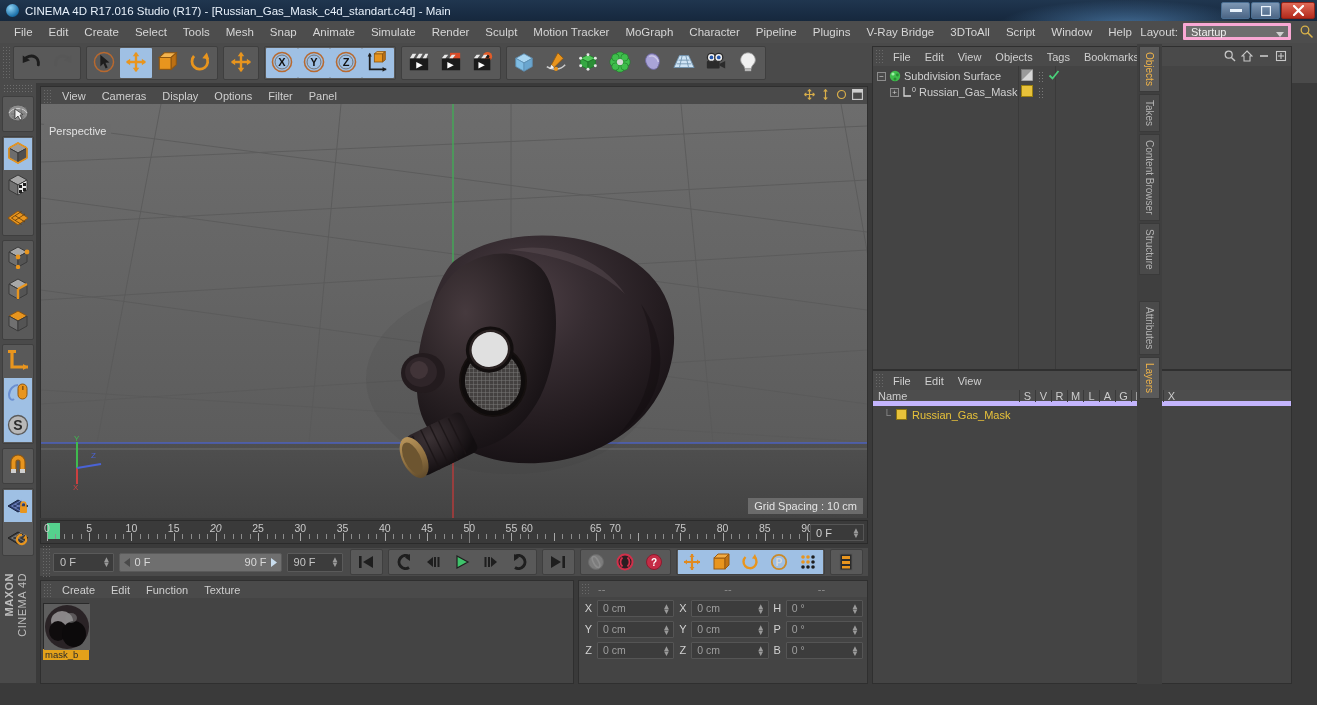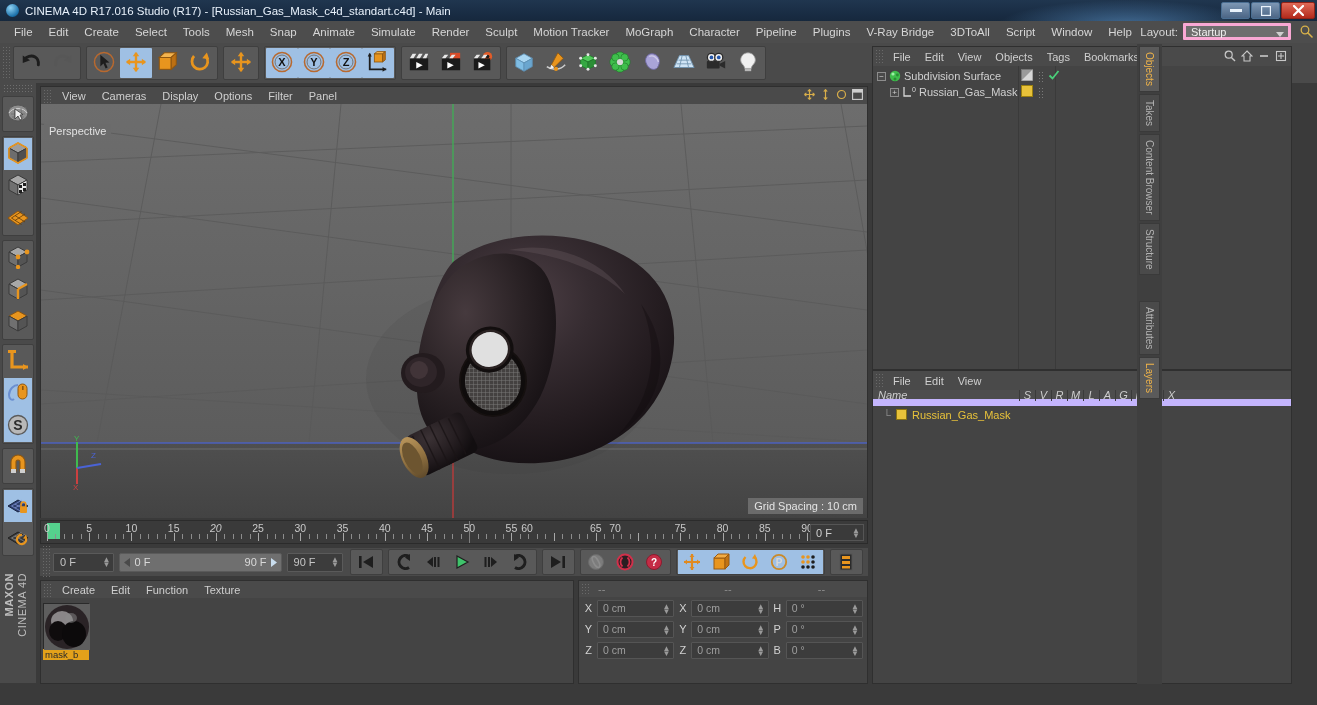--- a/index.html
+++ b/index.html
@@ -173,21 +173,21 @@
   .om-colsep { position: absolute; top: 0; bottom: 0; width: 1px; background: #3a3a3a; }
   .om-row { display: flex; align-items: center; height: 16px; padding-left: 4px; gap: 3px; font-size: 11px; }
   .om-row .oname { color: #d0d0d0; }
   .expander { width: 9px; height: 9px; border: 1px solid #8d8d8d; background: #4a4a4a;
     display: flex; align-items: center; justify-content: center; font-size: 8px;
     color: #d0d0d0; line-height: 7px; flex: 0 0 auto; }
 
   .attrman { position: absolute; left: 872px; top: 370px; width: 420px; height: 314px;
     background: #444; border: 1px solid #2f2f2f; }
   .am-hdr { display: flex; align-items: center; height: 16px; background: #4d4d4d;
-    border-bottom: 7px solid #c4b5fd; font-size: 11px; color: #cdcdcd; font-style: italic; }
+    border-bottom: 5px solid #c4b5fd; font-size: 11px; color: #cdcdcd; }
   .am-hdr .nm { width: 146px; padding-left: 5px; }
   .am-hdr .cc { width: 16px; text-align: center; border-left: 1px solid #3a3a3a; }
   .am-row { display: flex; align-items: center; height: 17px; font-size: 11px; }
 
   
   .vtabs { position: absolute; right: 0; top: 44px; width: 25px; height: 640px; background: #3f3f3f; }
   .vtab { width: 21px; margin: 0 2px 2px 2px; background: #4a4a4a; border: 1px solid #3a3a3a;
     color: #b4b4b4; font-size: 10px; display: flex; align-items: center; justify-content: center;
     padding: 5px 0; }
   .vtab span { writing-mode: vertical-rl; white-space: nowrap; }

